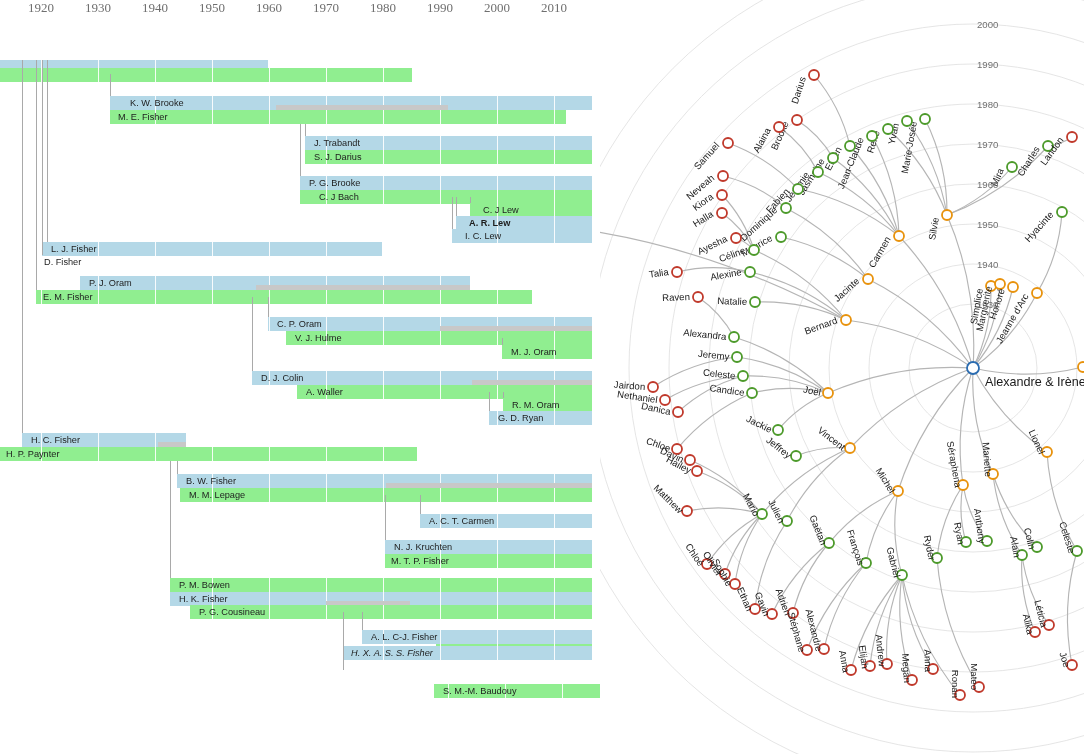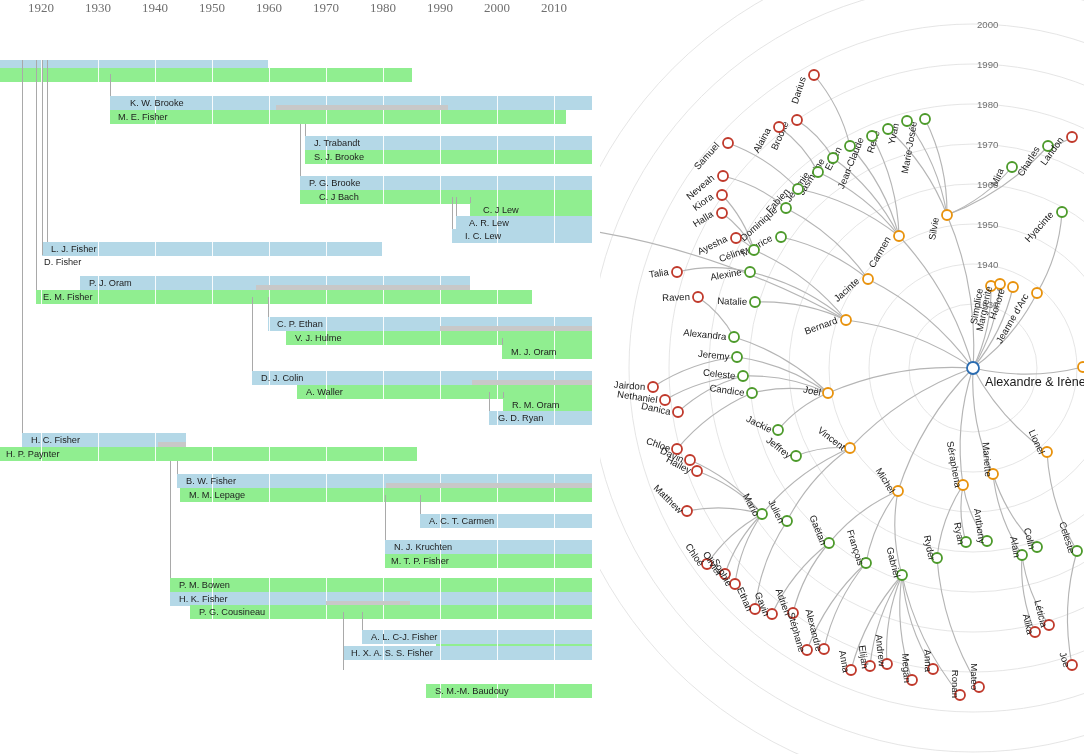--- a/index.html
+++ b/index.html
@@ -96,21 +96,21 @@
           <div class="gridtick" style="left: 554px; top: 0px; height: 14px;"></div>
           <div class="bar-label" style="left: 311px;">J. Trabandt</div>
         </div>
         <div class="lifeline-row" style="left: 0px; top: 150px; width: 600px;">
           <div class="bar female" style="left: 305px; width: 287px;"></div>
           <div class="gridtick" style="left: 326px; top: 0px; height: 14px;"></div>
           <div class="gridtick" style="left: 383px; top: 0px; height: 14px;"></div>
           <div class="gridtick" style="left: 440px; top: 0px; height: 14px;"></div>
           <div class="gridtick" style="left: 497px; top: 0px; height: 14px;"></div>
           <div class="gridtick" style="left: 554px; top: 0px; height: 14px;"></div>
-          <div class="bar-label" style="left: 311px;">S. J. Brooke</div>
+          <div class="bar-label" style="left: 311px;">S. J. Darius</div>
         </div>
         <div class="lifeline-row" style="left: 0px; top: 176px; width: 600px;">
           <div class="bar male" style="left: 300px; width: 292px;"></div>
           <div class="gridtick" style="left: 326px; top: 0px; height: 14px;"></div>
           <div class="gridtick" style="left: 383px; top: 0px; height: 14px;"></div>
           <div class="gridtick" style="left: 440px; top: 0px; height: 14px;"></div>
           <div class="gridtick" style="left: 497px; top: 0px; height: 14px;"></div>
           <div class="gridtick" style="left: 554px; top: 0px; height: 14px;"></div>
           <div class="bar-label" style="left: 306px;">P. G. Brooke</div>
         </div>
@@ -126,21 +126,21 @@
         <div class="lifeline-row" style="left: 0px; top: 203px; width: 600px;">
           <div class="bar female" style="left: 470px; width: 122px;"></div>
           <div class="gridtick" style="left: 497px; top: 0px; height: 14px;"></div>
           <div class="gridtick" style="left: 554px; top: 0px; height: 14px;"></div>
           <div class="bar-label" style="left: 480px;">C. J Lew</div>
         </div>
         <div class="lifeline-row" style="left: 0px; top: 216px; width: 600px;">
           <div class="bar male" style="left: 456px; width: 136px;"></div>
           <div class="gridtick" style="left: 497px; top: 0px; height: 14px;"></div>
           <div class="gridtick" style="left: 554px; top: 0px; height: 14px;"></div>
-          <div class="bar-label" style="left: 466px;">A. R. Lew</div>
+          <div class="bar-label" style="left: 466px; font-weight: bold;">A. R. Lew</div>
         </div>
         <div class="lifeline-row" style="left: 0px; top: 229px; width: 600px;">
           <div class="bar male" style="left: 452px; width: 140px;"></div>
           <div class="gridtick" style="left: 497px; top: 0px; height: 14px;"></div>
           <div class="gridtick" style="left: 554px; top: 0px; height: 14px;"></div>
           <div class="bar-label" style="left: 462px;">I. C. Lew</div>
         </div>
         <div class="lifeline-row" style="left: 0px; top: 242px; width: 600px;">
           <div class="bar male" style="left: 42px; width: 340px;"></div>
           <div class="gridtick" style="left: 98px; top: 0px; height: 14px;"></div>
@@ -180,21 +180,21 @@
         </div>
         <div class="lifeline-row" style="left: 0px; top: 317px; width: 600px;">
           <div class="bar male" style="left: 268px; width: 324px;"></div>
           <div class="gridtick" style="left: 269px; top: 0px; height: 14px;"></div>
           <div class="gridtick" style="left: 326px; top: 0px; height: 14px;"></div>
           <div class="gridtick" style="left: 383px; top: 0px; height: 14px;"></div>
           <div class="gridtick" style="left: 440px; top: 0px; height: 14px;"></div>
           <div class="gridtick" style="left: 497px; top: 0px; height: 14px;"></div>
           <div class="gridtick" style="left: 554px; top: 0px; height: 14px;"></div>
           <div class="bar overlap" style="left: 440px; width: 152px; height: 5px; top: 9px;"></div>
-          <div class="bar-label" style="left: 274px;">C. P. Ethan</div>
+          <div class="bar-label" style="left: 274px;">C. P. Oram</div>
         </div>
         <div class="lifeline-row" style="left: 0px; top: 331px; width: 600px;">
           <div class="bar female" style="left: 286px; width: 306px;"></div>
           <div class="gridtick" style="left: 326px; top: 0px; height: 14px;"></div>
           <div class="gridtick" style="left: 383px; top: 0px; height: 14px;"></div>
           <div class="gridtick" style="left: 440px; top: 0px; height: 14px;"></div>
           <div class="gridtick" style="left: 497px; top: 0px; height: 14px;"></div>
           <div class="gridtick" style="left: 554px; top: 0px; height: 14px;"></div>
           <div class="bar-label" style="left: 292px;">V. J. Hulme</div>
         </div>
@@ -339,29 +339,29 @@
           <div class="gridtick" style="left: 554px; top: 0px; height: 14px;"></div>
           <div class="bar-label" style="left: 368px;">A. L. C-J. Fisher</div>
         </div>
         <div class="lifeline-row" style="left: 0px; top: 644px; width: 600px;">
           <div class="bar female" style="left: 436px; width: 156px;"></div>
           <div class="gridtick" style="left: 440px; top: 0px; height: 14px;"></div>
           <div class="gridtick" style="left: 497px; top: 0px; height: 14px;"></div>
           <div class="gridtick" style="left: 554px; top: 0px; height: 14px;"></div>
           <div class="bar-label" style="left: 442px;">L. A. M. Fafard</div>
         </div>
-        <div class="lifeline-row" style="left: 0px; top: 646px; width: 600px;">
+        <div class="lifeline-row" style="left: 0px; top: 646px; width: 600px; font-style: italic;">
           <div class="bar male" style="left: 343px; width: 249px;"></div>
           <div class="gridtick" style="left: 383px; top: 0px; height: 14px;"></div>
           <div class="gridtick" style="left: 440px; top: 0px; height: 14px;"></div>
           <div class="gridtick" style="left: 497px; top: 0px; height: 14px;"></div>
           <div class="gridtick" style="left: 554px; top: 0px; height: 14px;"></div>
           <div class="bar-label" style="left: 348px;">H. X. A. S. S. Fisher</div>
         </div>
-        <div class="lifeline-row" style="left: 0px; top: 684px; width: 600px;">
+        <div class="lifeline-row" style="left: 8px; top: 684px; width: 600px;">
           <div class="bar female" style="left: 426px; width: 166px;"></div>
           <div class="gridtick" style="left: 440px; top: 0px; height: 14px;"></div>
           <div class="gridtick" style="left: 497px; top: 0px; height: 14px;"></div>
           <div class="gridtick" style="left: 554px; top: 0px; height: 14px;"></div>
           <div class="bar-label" style="left: 432px;">S. M.-M. Baudouy</div>
         </div>
       </div>
     <div id="gantt-connectors">
         <div class="vline" style="left: 22px; top: 60px; height: 373px;"></div>
         <div class="vline" style="left: 36px; top: 60px; height: 230px;"></div>

